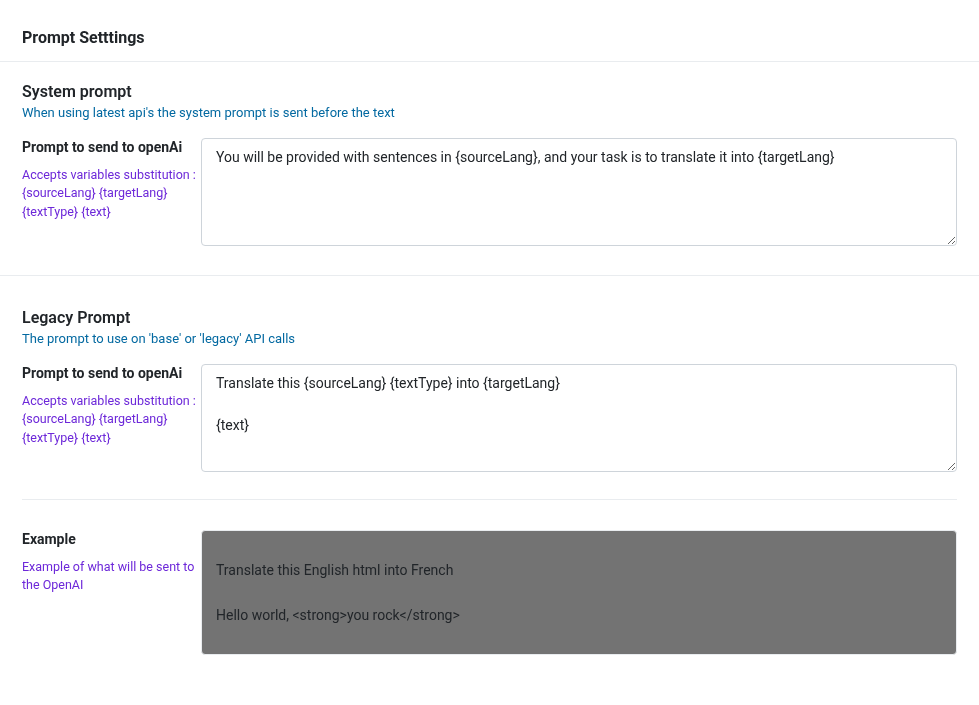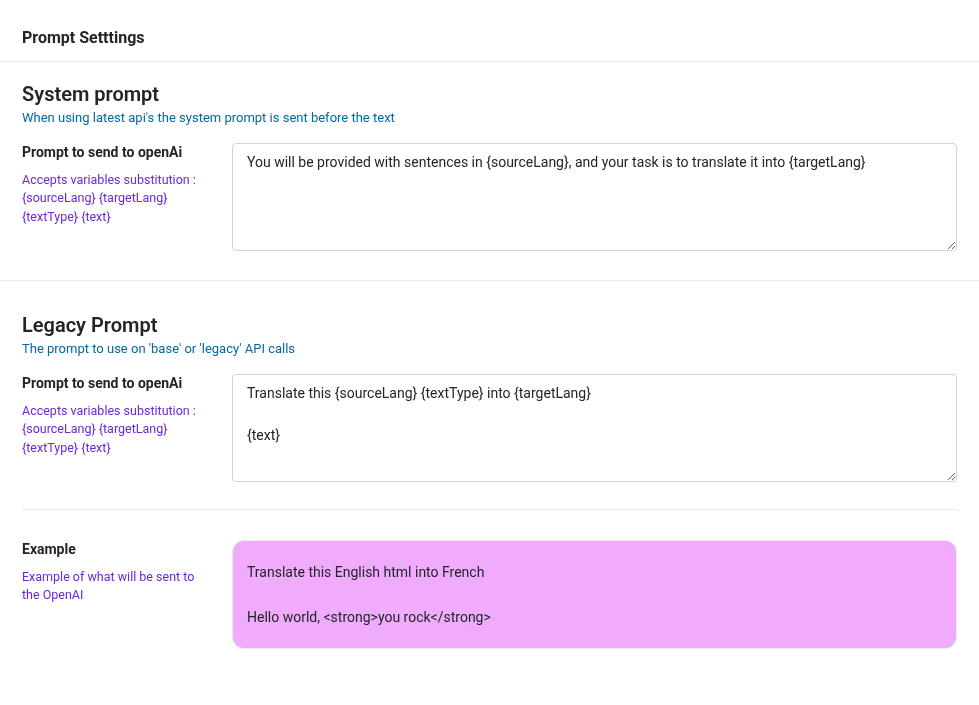--- a/index.html
+++ b/index.html
@@ -23,33 +23,33 @@
     .page-header p {
       font-size: 13px;
       color: #6c757d;
     }
     .section {
       padding: 20px 22px 10px 22px;
       border-bottom: 1px solid #e9ecef;
       margin-bottom: 12px;
     }
     .section-title {
-      font-size: 20px;
+      font-size: 16px;
       font-weight: 600;
       color: #212529;
       margin-bottom: 4px;
     }
     .section-sub {
       font-size: 13px;
       color: #0369a1;
       margin-bottom: 18px;
     }
     .field-row {
       display: flex;
-      gap: 35px;
+      gap: 4px;
       align-items: flex-start;
       padding-bottom: 16px;
       justify-content: center;
     }
     .field-label {
       flex: 0 0 175px;
     }
     .field-label .label-title {
       font-size: 14px;
       font-weight: 700;
@@ -73,24 +73,24 @@
       border-radius: 4px;
       font-family: inherit;
       font-size: 14px;
       color: #212529;
       resize: both;
       line-height: 1.5;
     }
     textarea.tall { min-height: 108px; }
     .example-box {
       width: 100%;
-      background: #f0abfc;
+      background: #737373;
       border: 1px solid #e9ecef;
-      border-radius: 12px;
-      padding: 20px 14px;
+      border-radius: 4px;
+      padding: 28px 14px;
       font-size: 14px;
       color: #212529;
       line-height: 1.6;
       white-space: pre-wrap;
     }
     .divider {
       height: 1px;
       background: #e9ecef;
       margin: 8px 0 30px 0;
     }

